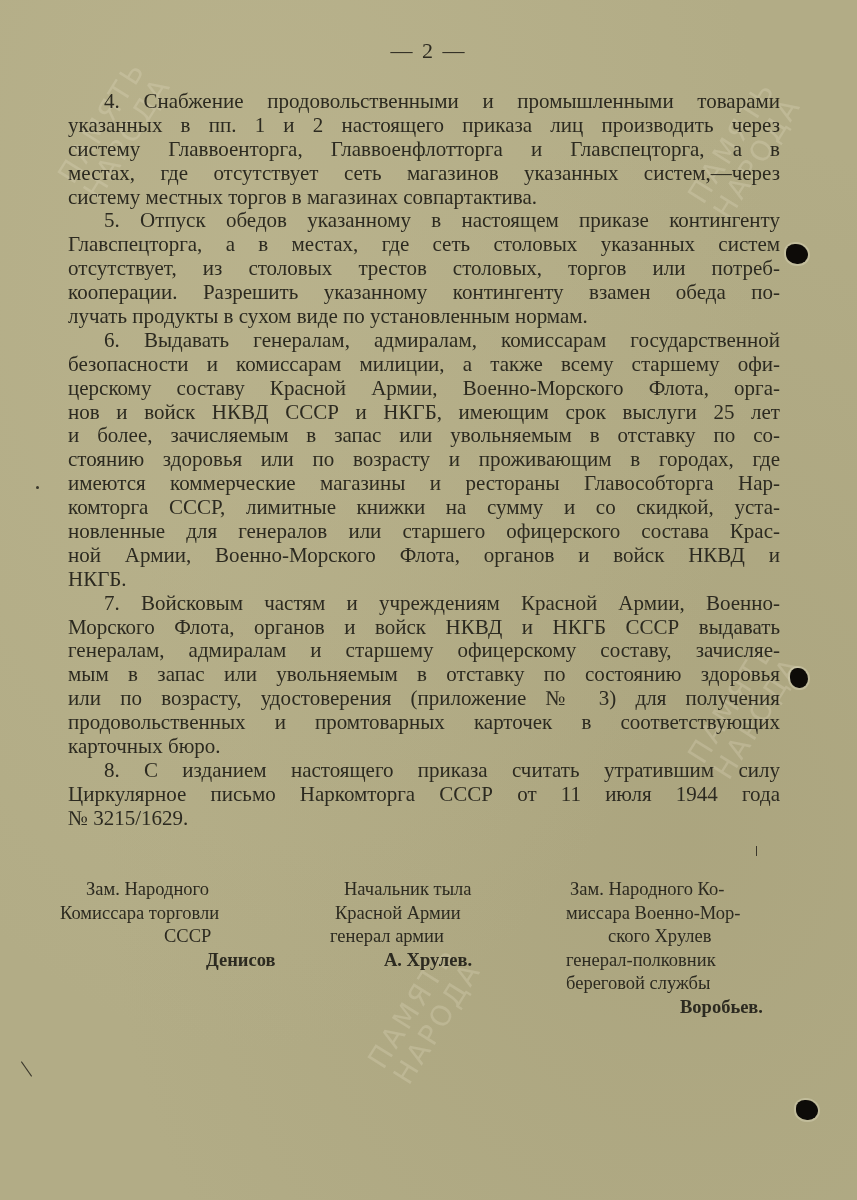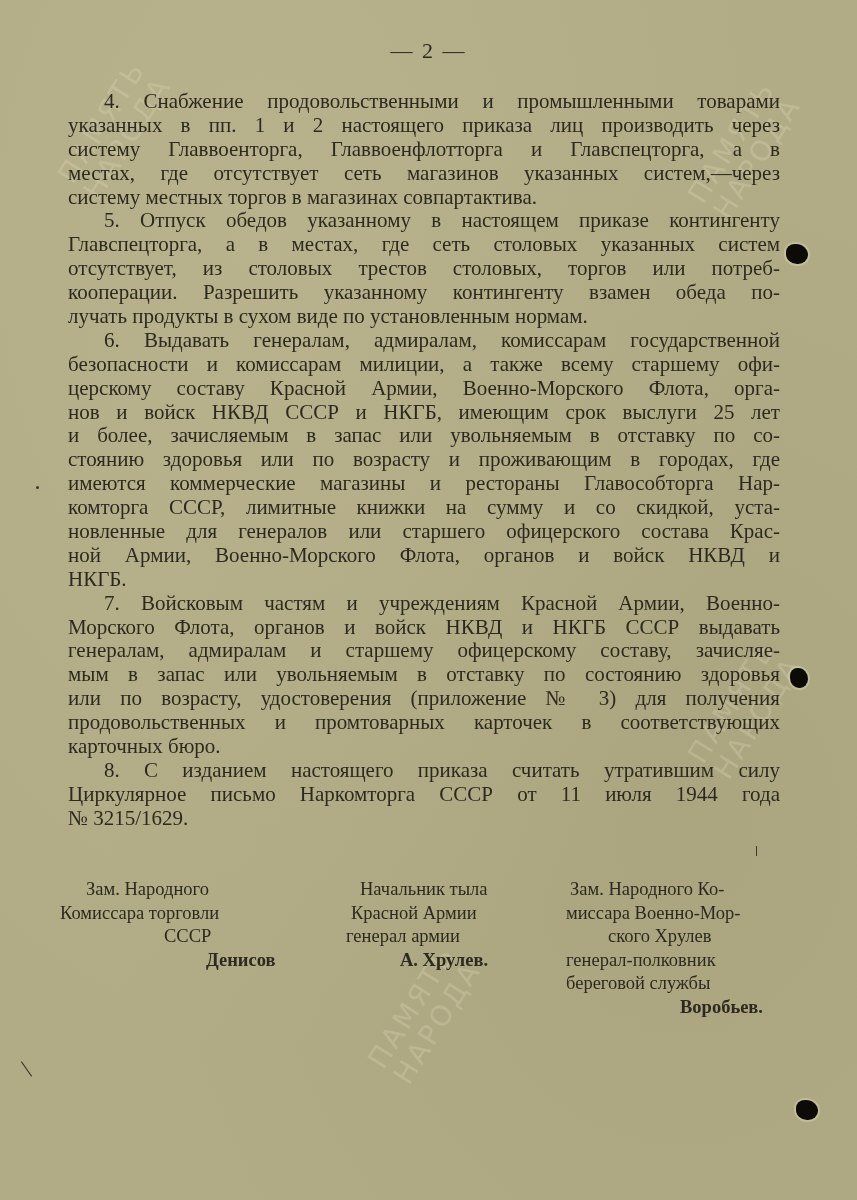--- a/index.html
+++ b/index.html
@@ -32,21 +32,21 @@
     }
     .line.last { text-align-last: left; }
     .line.indent { padding-left: 36px; }
     .signatures {
       position: absolute; top: 878px; left: 0; width: 857px; height: 150px;
       font-size: 18.5px; line-height: 23.5px;
     }
     .sig-block { position: absolute; top: 0; }
     .sig-line { display: block; white-space: nowrap; }
     .sig1 { left: 60px; width: 220px; }
-    .sig2 { left: 346px; width: 190px; }
+    .sig2 { left: 330px; width: 190px; }
     .sig3 { left: 566px; width: 230px; }
     .watermark {
       position: absolute; color: rgba(225,220,195,0.28);
       font-family: "DejaVu Sans", sans-serif; font-size: 28px; line-height: 30px;
       transform: rotate(-58deg); text-align: center; letter-spacing: 3px;
       pointer-events: none;
     }
     .hole {
       position: absolute; background: #0d0b08; border-radius: 40% 55% 45% 50%;
       box-shadow: 0 0 0 2px rgba(230,225,200,0.35);

